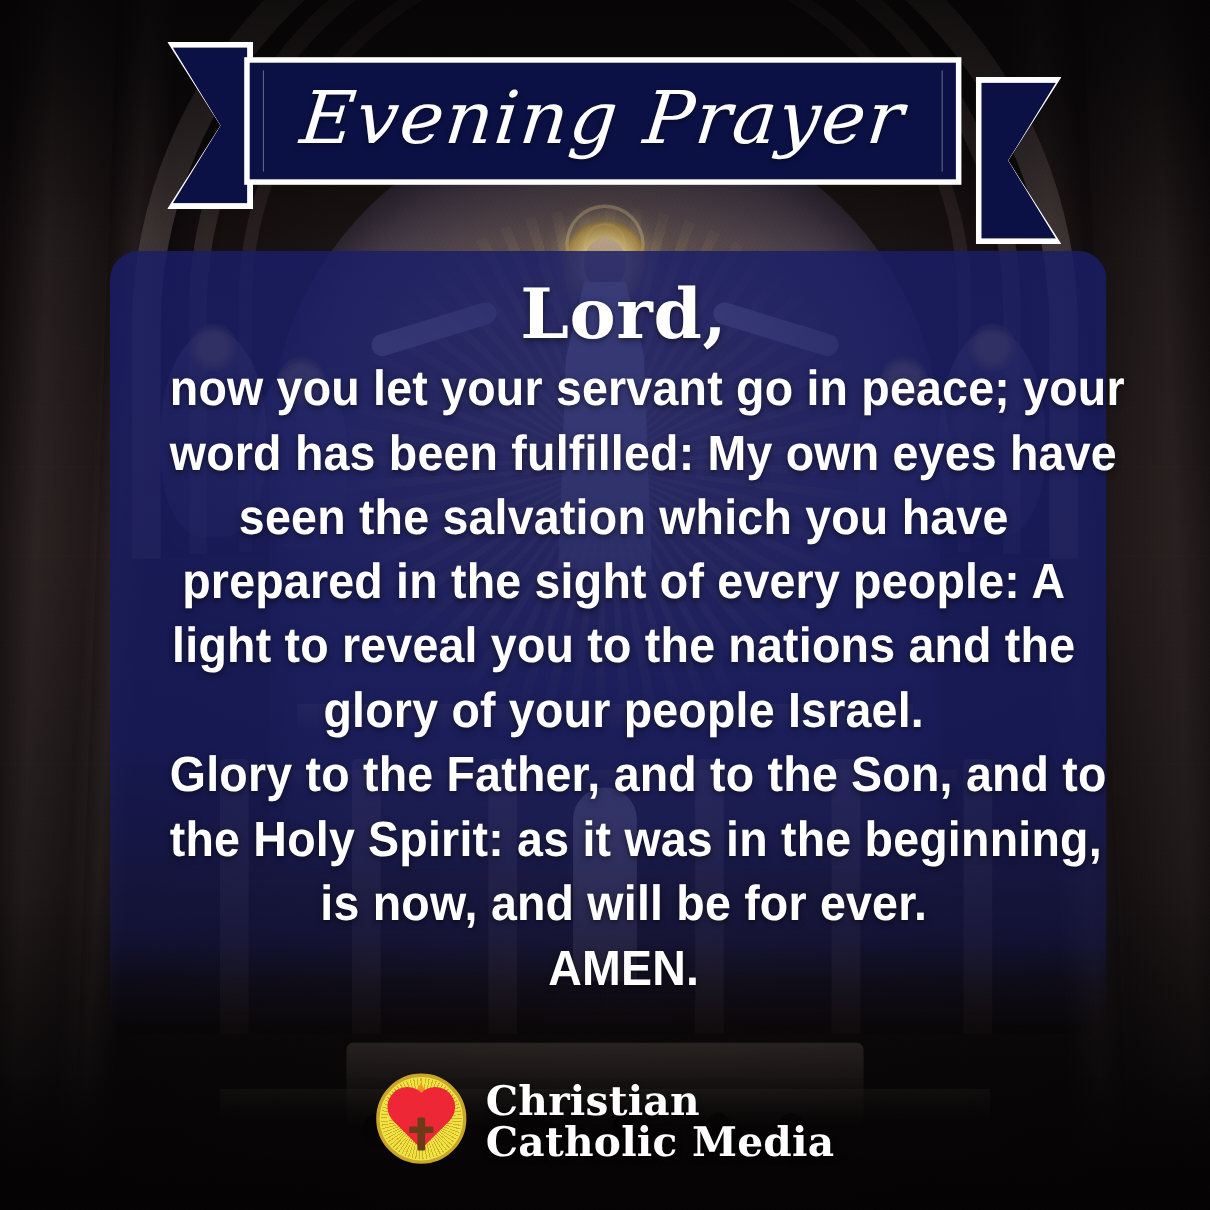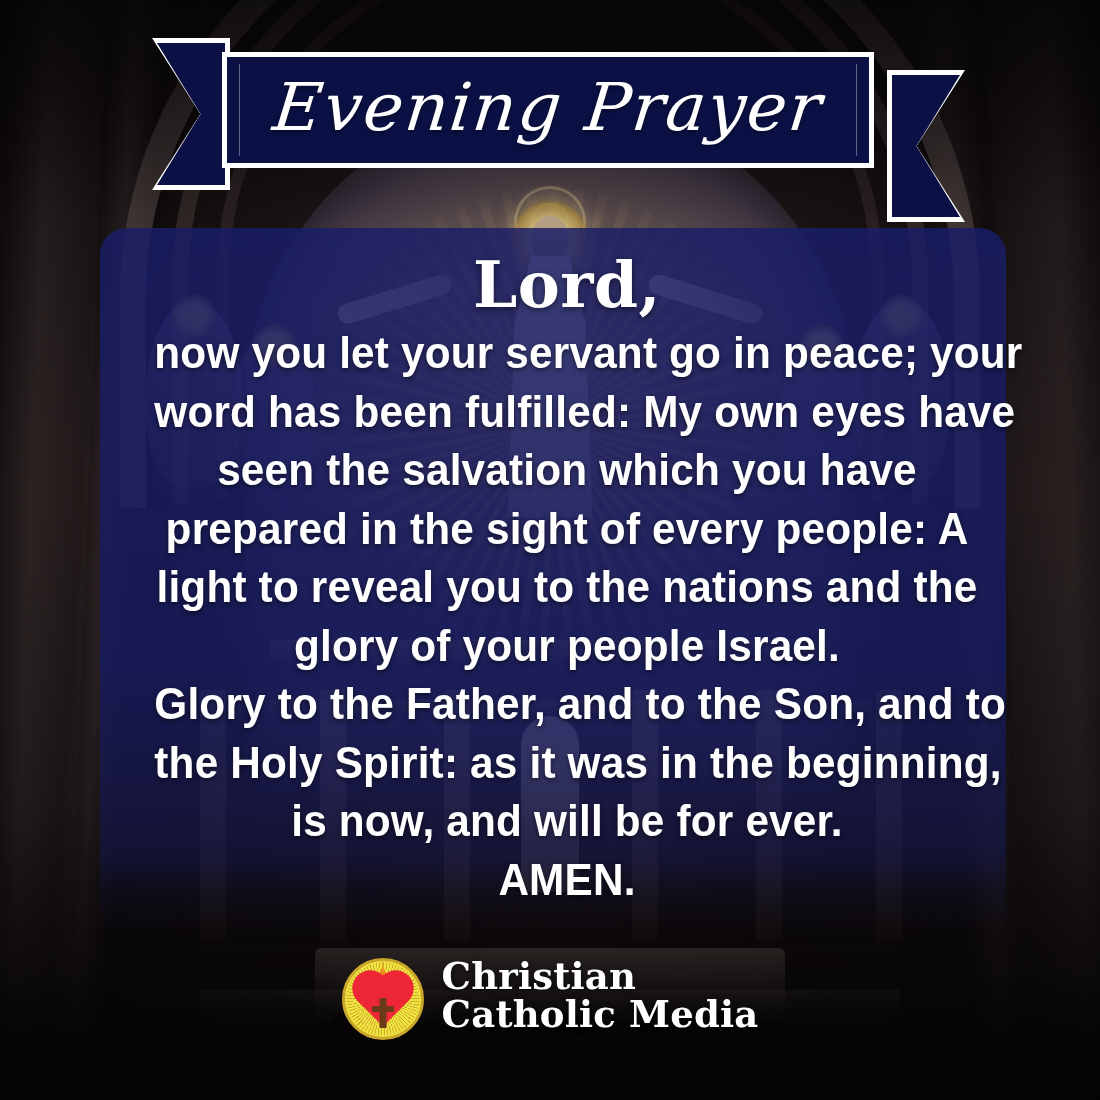--- a/index.html
+++ b/index.html
@@ -256,21 +256,21 @@
     font-weight:700; font-size:45px; line-height:1.30;
     letter-spacing:.2px;
     transform:scaleX(.94); transform-origin:center top;
   }
   .prayer-body .ln{ display:block; white-space:nowrap; }
   .prayer-body .amen{ display:block; }
 
   
   .brand{
     position:absolute; left:0; right:0; top:958px; height:100px;
-    display:flex; align-items:flex-start; justify-content:center; gap:18px;
+    display:flex; align-items:flex-end; justify-content:center; gap:18px;
   }
   .mark{ position:relative; width:82px; height:82px; flex:0 0 auto; }
   .mark .disc{
     position:absolute; inset:0; border-radius:50%;
     background:#f0e441; border:3px solid #caa52c;
   }
   .mark .burst{
     position:absolute; inset:4px; border-radius:50%;
     background:repeating-conic-gradient(from 0deg,
       #caa52c 0deg 1.6deg, rgba(240,228,65,0) 1.6deg 5.2deg);

